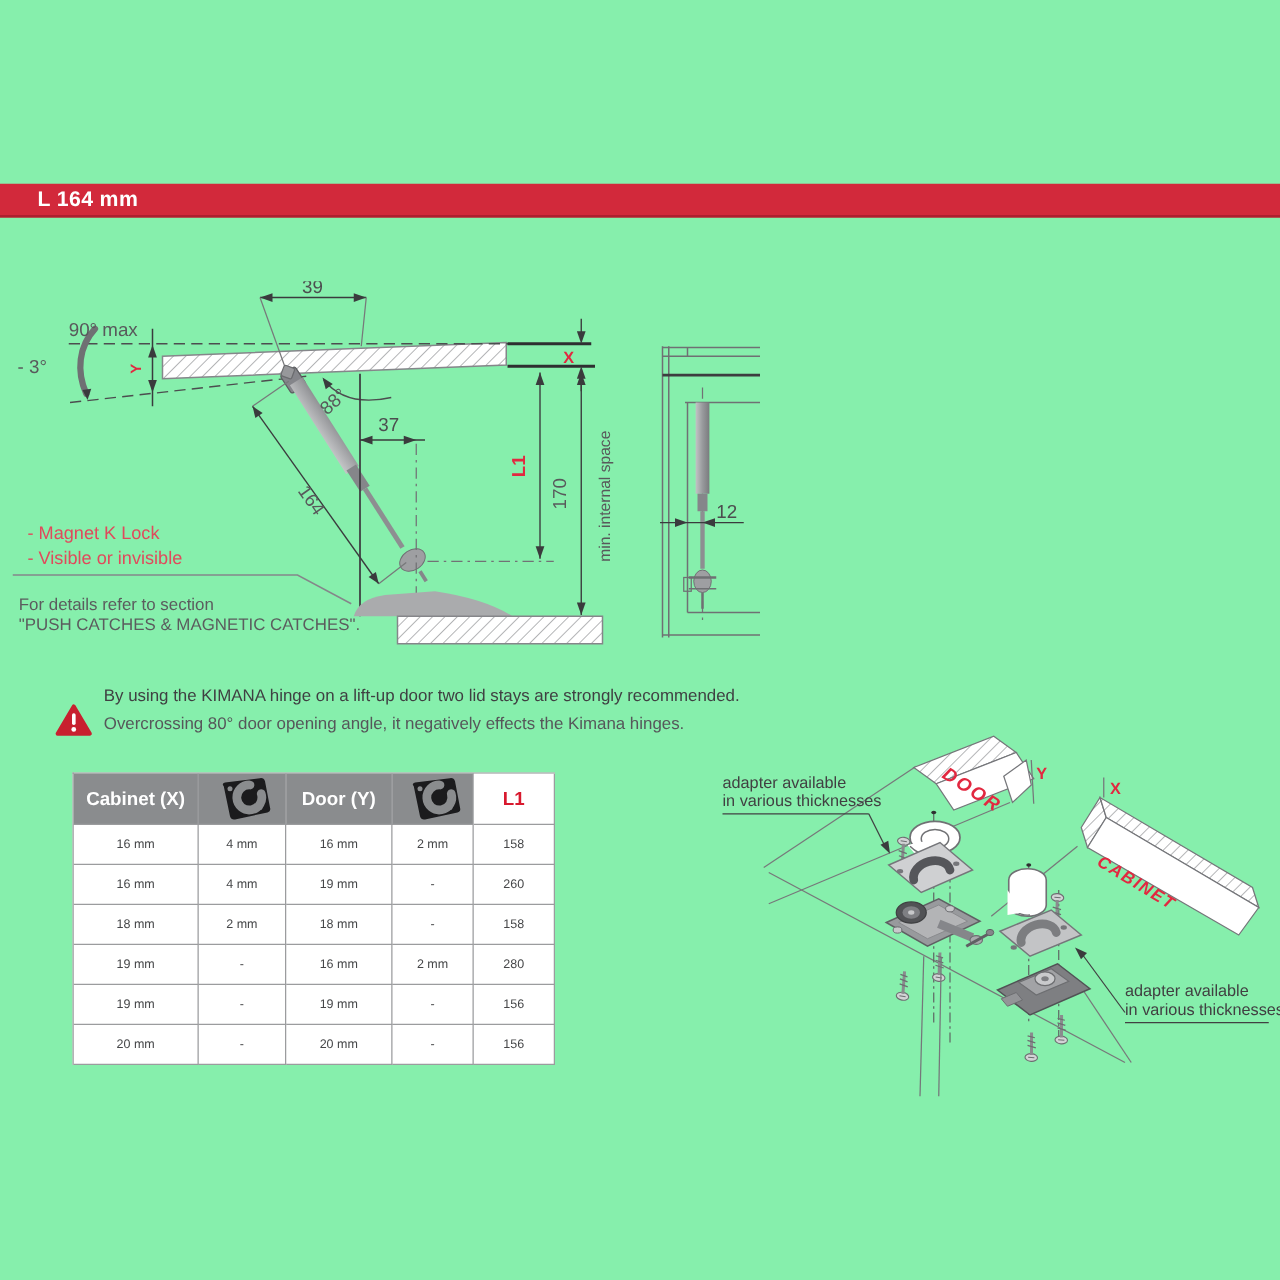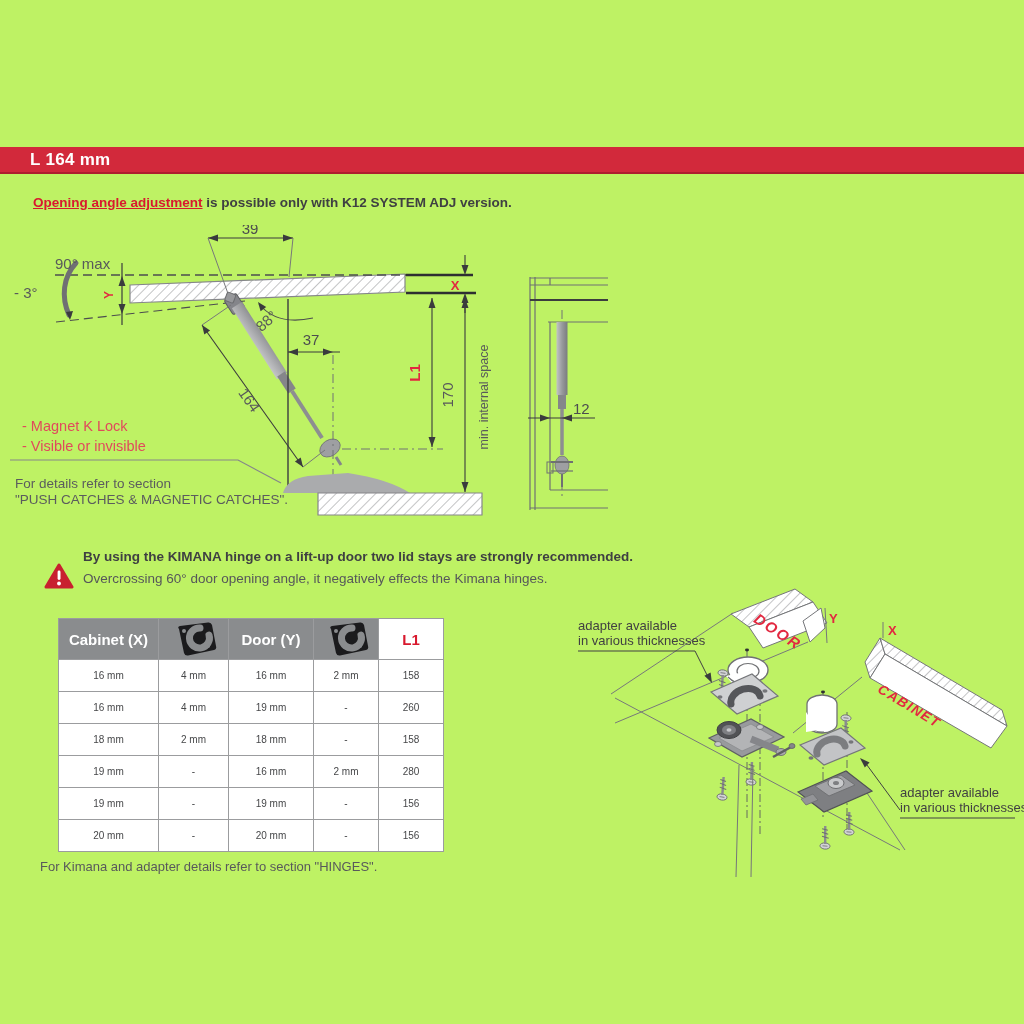--- a/index.html
+++ b/index.html
@@ -1,27 +1,27 @@
 <!DOCTYPE html>
 <html><head>
 <meta charset="utf-8">
 <style>
   html,body{margin:0;padding:0;background:#fff;}
-  .canvas{position:relative;width:1024px;height:1024px;background:#bef264;overflow:hidden;
+  .canvas{position:relative;width:1024px;height:1024px;background:#86efac;overflow:hidden;
           font-family:"Liberation Sans",sans-serif;color:#3f4042;}
   .abs{position:absolute;}
   
   .redbar{position:absolute;left:0;top:147px;width:1024px;height:25px;background:#d2293b;
           border-bottom:2px solid #ae1e2f;display:flex;align-items:center;}
   .redbar span{margin-left:30px;color:#fff;font-size:17px;font-weight:bold;letter-spacing:.3px;}
   
   .intro{position:absolute;left:33px;top:195px;font-size:13.5px;font-weight:bold;color:#3f4042;}
   .intro .lnk{color:#d8192e;text-decoration:underline;}
   
-  .warn-b{position:absolute;left:83px;top:549px;font-size:13.5px;font-weight:bold;color:#3f4042;}
+  .warn-b{position:absolute;left:83px;top:549px;font-size:13.5px;font-weight:normal;color:#3f4042;}
   .warn-n{position:absolute;left:83px;top:571px;font-size:13.5px;color:#56575a;}
   
   .dtable{position:absolute;left:58px;top:618px;display:grid;
           grid-template-columns:100px 70px 85px 65px 65px;
           border-left:1px solid #9b9c9e;border-top:1px solid #9b9c9e;background:#fff;}
   .dtable .c{border-right:1px solid #9b9c9e;border-bottom:1px solid #9b9c9e;
              display:flex;align-items:center;justify-content:center;}
   .dtable .hd{height:40px;background:#8a8c8e;color:#fff;font-size:15px;font-weight:bold;}
   .dtable .hd.l1{background:#fff;color:#d8192e;}
   .dtable .bd{height:31px;font-size:10px;color:#464749;}
@@ -35,23 +35,20 @@
 </style>
 </head>
 <body>
 
 <div class="canvas">
 
   <div class="redbar">
     <span>L 164 mm</span>
   </div>
 
-  <div class="intro">
-    <span class="lnk">Opening angle adjustment</span><span> is possible only with K12 SYSTEM ADJ version.</span>
-  </div>
 
   <svg class="abs" style="left:10px;top:225px;" width="500" height="292" viewBox="0 0 500 292">
     <defs>
       <pattern id="xh1" width="7" height="7" patternUnits="userSpaceOnUse" patternTransform="rotate(45)">
         <rect width="7" height="7" fill="#fff"></rect>
           <line x1="0" y1="0" x2="0" y2="7" stroke="#aaabad" stroke-width="1.4"></line>
       </pattern>
       <linearGradient id="stayg" gradientUnits="userSpaceOnUse" x1="218" y1="86" x2="238" y2="72">
         <stop offset="0" stop-color="#c8c9cb"></stop>
           <stop offset=".55" stop-color="#9a9b9e"></stop>
@@ -197,21 +194,21 @@
       <text class="dim" x="58" y="149">12</text>
     </g>
   </svg>
 
   <svg class="abs" style="left:44px;top:562px;" width="30" height="28" viewBox="0 0 30 28">
     <path d="M15 3 L28 25 L2 25 Z" fill="#c8202f" stroke="#c8202f" stroke-width="3" stroke-linejoin="round"></path>
     <rect x="13.6" y="8.5" width="2.9" height="9.5" rx="1.4" fill="#fff"></rect>
     <circle cx="15" cy="21.5" r="1.9" fill="#fff"></circle>
   </svg>
   <div class="warn-b">By using the KIMANA hinge on a lift-up door two lid stays are strongly recommended.</div>
-  <div class="warn-n">Overcrossing 60° door opening angle, it negatively effects the Kimana hinges.</div>
+  <div class="warn-n">Overcrossing 80° door opening angle, it negatively effects the Kimana hinges.</div>
 
   <div class="dtable">
     <div class="c hd">Cabinet (X)</div>
     <div class="c hd">
       <svg width="46" height="34" viewBox="0 0 46 34">
         <path d="M8 7 Q6 5 9 4 L37 0.5 Q40 0 41 3 L45 24 Q46 27 43 28 L17 33.5 Q14 34 13 31 Z" fill="#1b1b1d"></path>
         <path d="M 29 6 A 10 10 0 1 0 38 13" fill="none" stroke="#8a8c8e" stroke-width="7" stroke-linecap="round"></path>
         <circle cx="13" cy="9" r="2" fill="#8a8c8e"></circle>
           <circle cx="37" cy="24" r="2" fill="#8a8c8e"></circle>
       </svg>
@@ -257,21 +254,20 @@
     <div class="c bd">-</div>
     <div class="c bd">156</div>
 
     <div class="c bd">20 mm</div>
     <div class="c bd">-</div>
     <div class="c bd">20 mm</div>
     <div class="c bd">-</div>
     <div class="c bd">156</div>
   </div>
 
-  <div class="fnote">For Kimana and adapter details refer to section "HINGES".</div>
 
   <svg class="abs" style="left:555px;top:580px;" width="470" height="310" viewBox="0 0 470 310">
     <defs>
       <pattern id="xh2" width="7" height="7" patternUnits="userSpaceOnUse" patternTransform="rotate(45)">
         <rect width="7" height="7" fill="#fff"></rect>
           <line x1="0" y1="0" x2="0" y2="7" stroke="#a4a5a7" stroke-width="1.3"></line>
       </pattern>
       <g id="scr">
         <ellipse cx="0" cy="0" rx="5" ry="3.1" fill="#d2d3d5" stroke="#6d6e71" stroke-width="0.9"></ellipse>
         <line x1="-2.5" y1="0" x2="2.5" y2="0" stroke="#6d6e71" stroke-width="0.8"></line>

